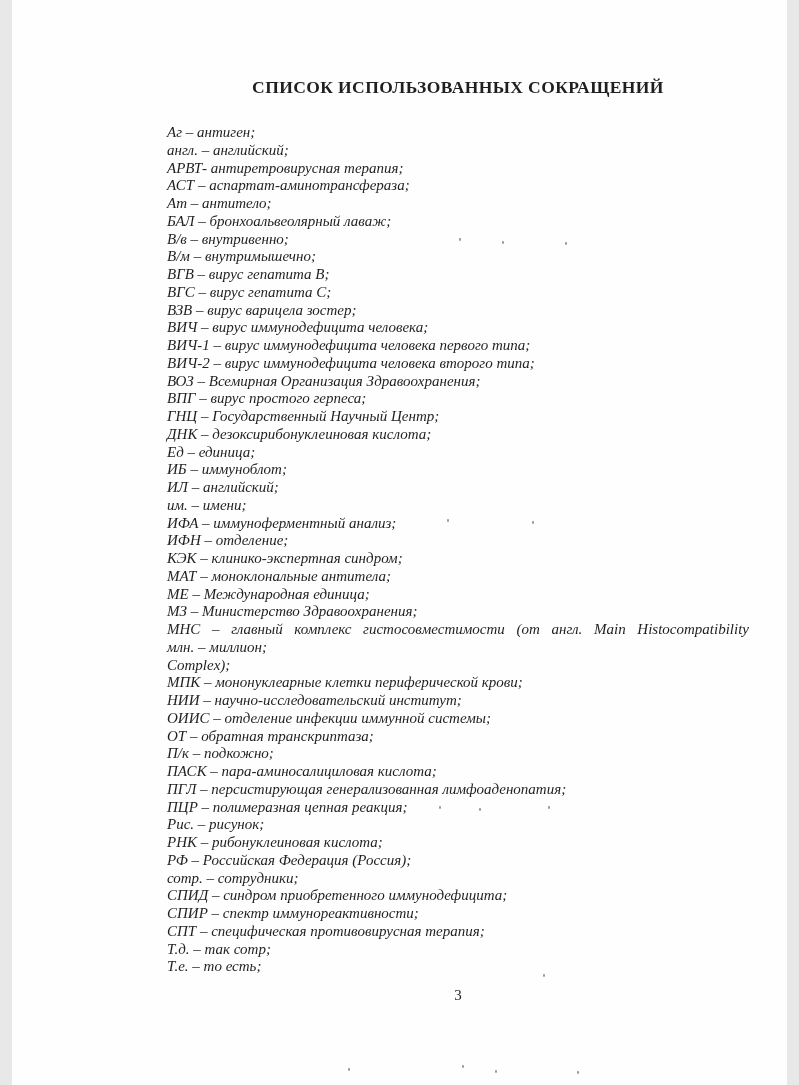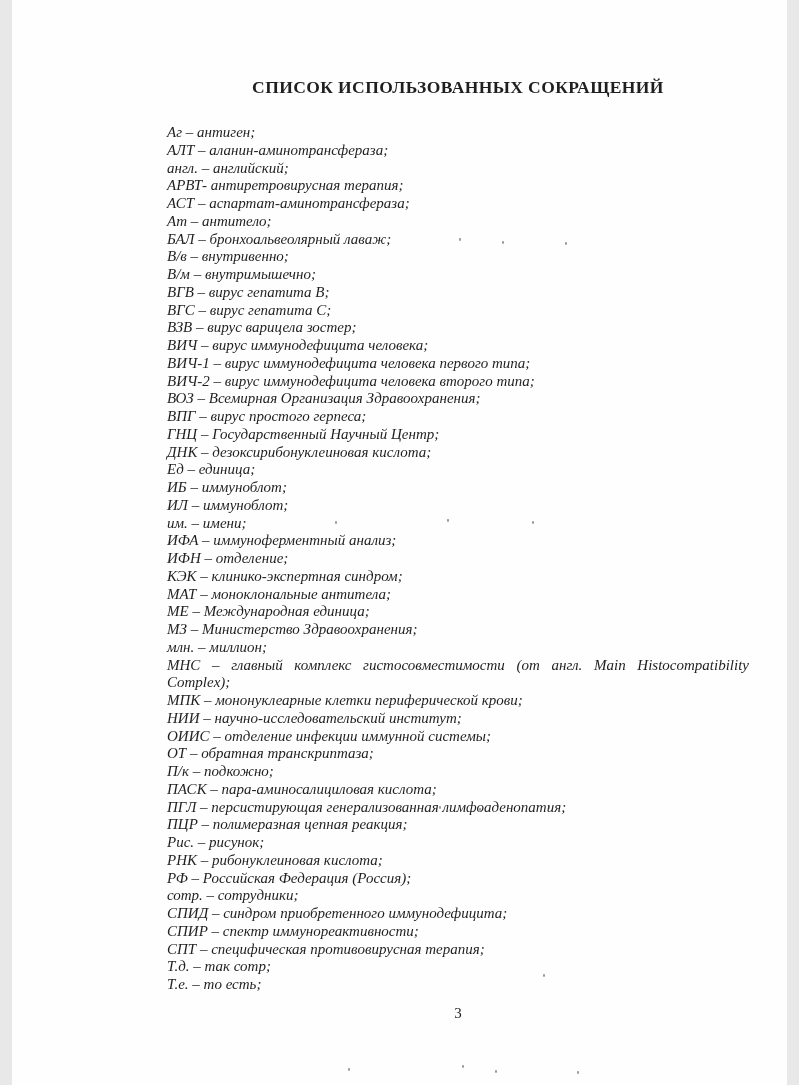--- a/index.html
+++ b/index.html
@@ -61,50 +61,49 @@
   }
 </style>
 </head>
 <body>
 
 <div class="page">
   <div class="content">
     <h1 class="doc-title">СПИСОК ИСПОЛЬЗОВАННЫХ СОКРАЩЕНИЙ</h1>
     <div class="abbr-list">
         <div class="line">Аг – антиген;</div>
-        <div class="line">АЛТ – аланин-аминотрансфераза;</div>
         <div class="line">англ. – английский;</div>
         <div class="line">АРВТ- антиретровирусная терапия;</div>
         <div class="line">АСТ – аспартат-аминотрансфераза;</div>
         <div class="line">Ат – антитело;</div>
         <div class="line">БАЛ – бронхоальвеолярный лаваж;</div>
         <div class="line">В/в – внутривенно;</div>
         <div class="line">В/м – внутримышечно;</div>
         <div class="line">ВГВ – вирус гепатита В;</div>
         <div class="line">ВГС – вирус гепатита С;</div>
         <div class="line">ВЗВ – вирус варицела зостер;</div>
         <div class="line">ВИЧ – вирус иммунодефицита человека;</div>
         <div class="line">ВИЧ-1 – вирус иммунодефицита человека первого типа;</div>
         <div class="line">ВИЧ-2 – вирус иммунодефицита человека второго типа;</div>
         <div class="line">ВОЗ – Всемирная Организация Здравоохранения;</div>
         <div class="line">ВПГ – вирус простого герпеса;</div>
         <div class="line">ГНЦ – Государственный Научный Центр;</div>
         <div class="line">ДНК – дезоксирибонуклеиновая кислота;</div>
         <div class="line">Ед – единица;</div>
         <div class="line">ИБ – иммуноблот;</div>
-        <div class="line">ИЛ – иммуноблот;</div>
+        <div class="line">ИЛ – английский;</div>
         <div class="line">им. – имени;</div>
         <div class="line">ИФА – иммуноферментный анализ;</div>
         <div class="line">ИФН – отделение;</div>
         <div class="line">КЭК – клинико-экспертная синдром;</div>
         <div class="line">МАТ – моноклональные антитела;</div>
         <div class="line">МЕ – Международная единица;</div>
         <div class="line">МЗ – Министерство Здравоохранения;</div>
+        <div class="line justify">МНС – главный комплекс гистосовместимости (от англ. Main Histocompatibility</div>
         <div class="line">млн. – миллион;</div>
-        <div class="line justify">МНС – главный комплекс гистосовместимости (от англ. Main Histocompatibility</div>
         <div class="line">Complex);</div>
         <div class="line">МПК – мононуклеарные клетки периферической крови;</div>
         <div class="line">НИИ – научно-исследовательский институт;</div>
         <div class="line">ОИИС – отделение инфекции иммунной системы;</div>
         <div class="line">ОТ – обратная транскриптаза;</div>
         <div class="line">П/к – подкожно;</div>
         <div class="line">ПАСК – пара-аминосалициловая кислота;</div>
         <div class="line">ПГЛ – персистирующая генерализованная лимфоаденопатия;</div>
         <div class="line">ПЦР – полимеразная цепная реакция;</div>
         <div class="line">Рис. – рисунок;</div>

